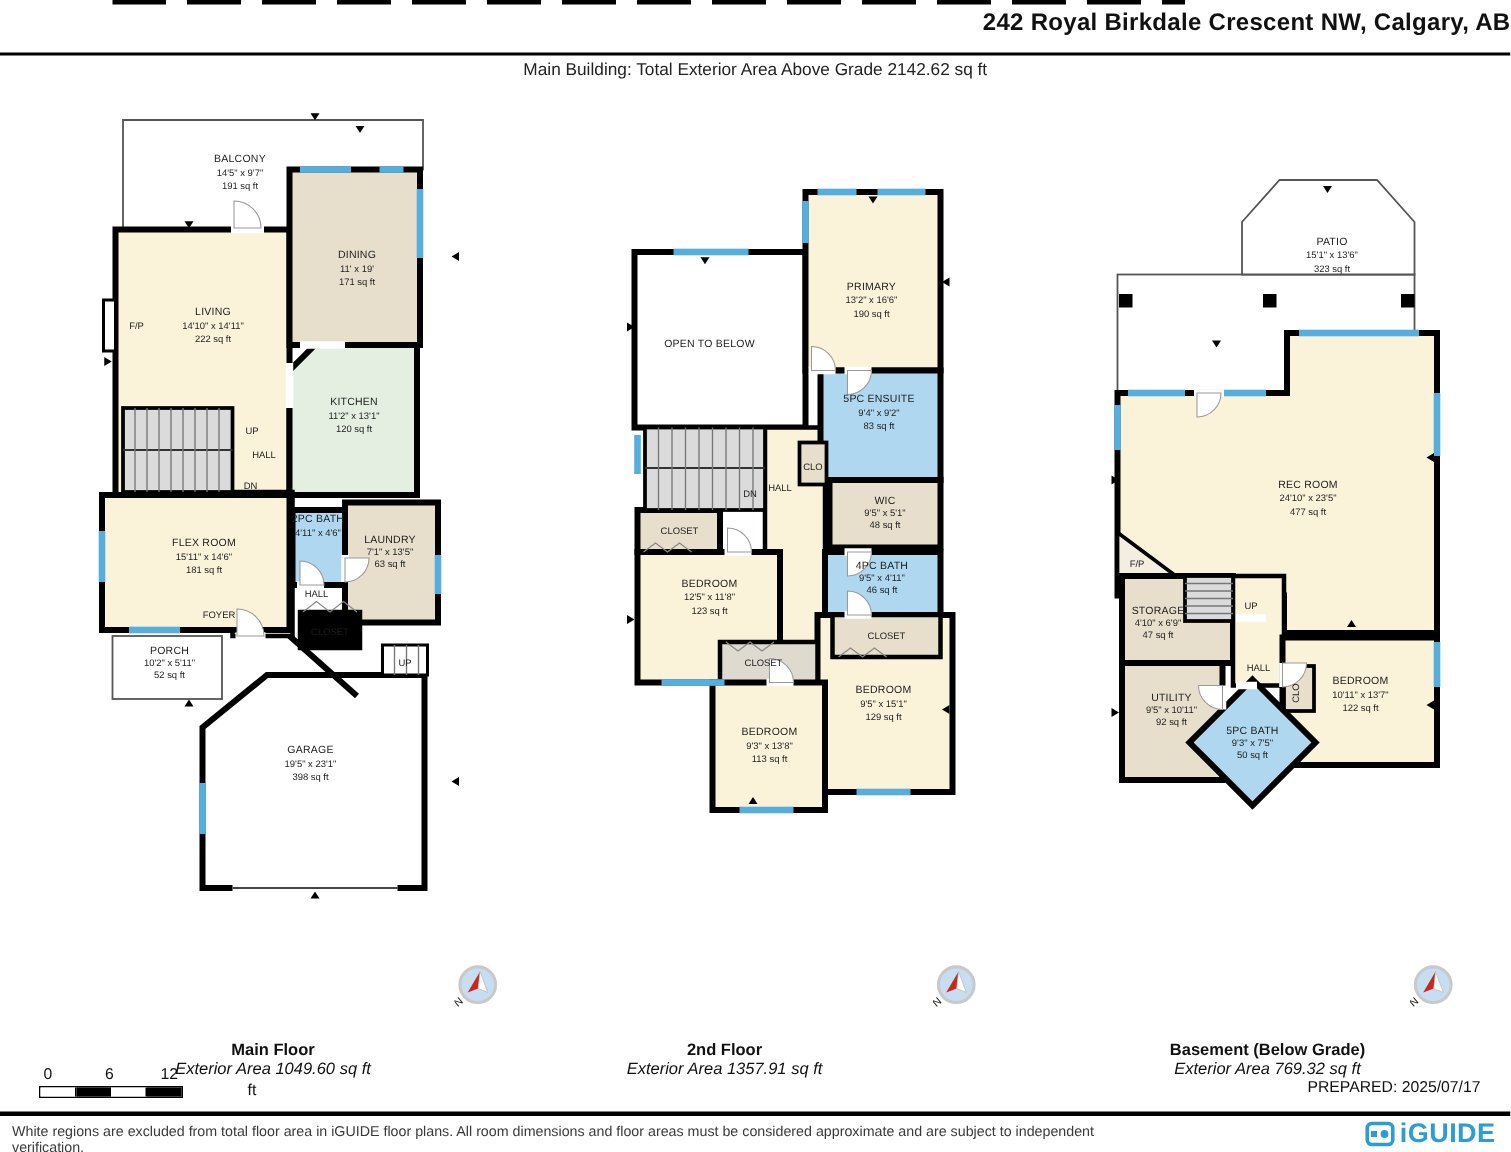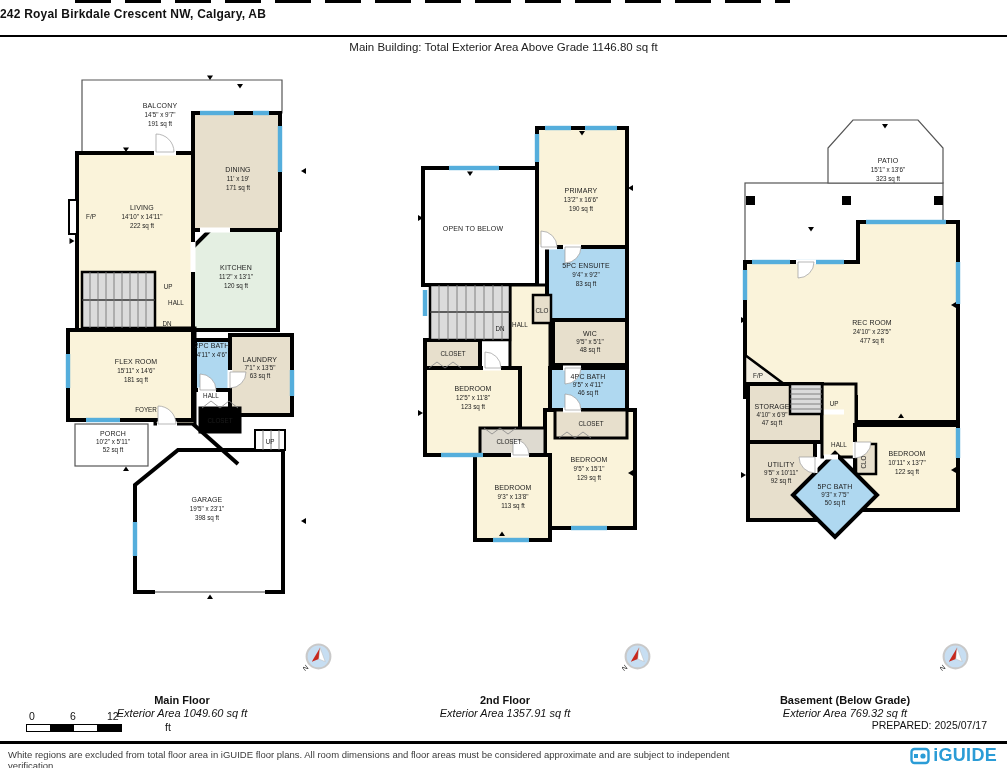--- a/index.html
+++ b/index.html
@@ -1,19 +1,19 @@
 <!DOCTYPE html>
 <html><head>
 <meta charset="utf-8">
 <style>
   html,body{margin:0;padding:0;background:#fff;}
   body{width:1007px;height:768px;position:relative;font-family:"Liberation Sans",sans-serif;overflow:hidden;color:#111;}
   .abs{position:absolute;}
   #top-dashes{left:75px;top:0;width:715px;height:3px;background:repeating-linear-gradient(90deg,#000 0 36px,transparent 36px 50px);}
-  #page-title{left:0;top:7px;width:100%;text-align:left;font-size:12px;font-weight:bold;letter-spacing:.2px;}
+  #page-title{left:0;top:7px;width:100%;text-align:right;font-size:16px;font-weight:bold;letter-spacing:.2px;}
   #rule-title{left:0;top:35px;width:100%;height:2px;background:#000;}
   #page-subtitle{left:0;top:41px;width:100%;text-align:center;font-size:11.5px;color:#222;}
   svg text{font-family:"Liberation Sans",sans-serif;fill:#1c1c1c;text-anchor:middle;}
   .rn{font-size:7px;letter-spacing:.15px;}
   .rd{font-size:6.3px;}
   .sm{font-size:6.3px;}
   .floorlab{position:absolute;width:230px;text-align:center;line-height:13px;margin-top:16px;}
   .floorlab .fn{font-size:11px;font-weight:bold;}
   .floorlab .fa{font-size:11px;font-style:italic;}
   .compass{position:absolute;width:31px;height:31px;}
@@ -28,21 +28,21 @@
   #disclaimer{left:8px;top:749px;width:760px;font-size:9.5px;color:#3a3a3a;}
   #brand{right:10px;top:745px;display:flex;align-items:center;gap:3px;}
   #brand .bt{font-size:18px;font-weight:bold;color:#2B9CD6;letter-spacing:.3px;}
 </style>
 </head>
 <body>
 
 <div class="abs" id="top-dashes"></div>
 <div class="abs" id="page-title">242 Royal Birkdale Crescent NW, Calgary, AB</div>
 <div class="abs" id="rule-title"></div>
-<div class="abs" id="page-subtitle">Main Building: Total Exterior Area Above Grade 1146.80 sq ft</div>
+<div class="abs" id="page-subtitle">Main Building: Total Exterior Area Above Grade 2142.62 sq ft</div>
 
 <svg class="abs" style="left:60px;top:72px" width="250" height="560" viewBox="0 0 250 560">
   <g>
     <path d="M22,8 H222 V41 H133 V81 H22 Z" fill="#fff" stroke="#555" stroke-width="1.2"></path>
     <rect x="17" y="81" width="116" height="177" fill="#FAF3DA" stroke="#000" stroke-width="4"></rect>
     <rect x="133" y="41" width="87" height="117" fill="#E7DFCC" stroke="#000" stroke-width="4"></rect>
     <path d="M150,158 H218 V258 H133 V175 Z" fill="#E4EFE2" stroke="#000" stroke-width="4"></path>
     <rect x="95" y="256" width="40" height="96" fill="#FAF3DA" stroke="#000" stroke-width="3"></rect>
     <rect x="8" y="258" width="125" height="90" fill="#FAF3DA" stroke="#000" stroke-width="4"></rect>
     <rect x="170" y="263" width="62" height="80" fill="#E7DFCC" stroke="#000" stroke-width="4"></rect>
@@ -312,21 +312,21 @@
   <circle cx="15" cy="14" r="11.5" fill="#C7DEF2" stroke="#C9C9C9" stroke-width="2"></circle>
   <path d="M8.5,19 L16.5,5.5 L15.3,16.5 Z" fill="#C7281D"></path>
   <path d="M16.5,5.5 L21.5,19 L15.3,16.5 Z" fill="#fff" stroke="#bbb" stroke-width="0.5"></path>
   <text x="4" y="27" font-size="7" fill="#333" transform="rotate(-40 4 27)">N</text>
 </svg>
 
 <div class="floorlab" style="left:67px;top:678px">
   <div class="fn">Main Floor</div>
   <div class="fa">Exterior Area 1049.60 sq ft</div>
 </div>
-<div class="floorlab" style="left:390px;top:678px">
+<div class="floorlab" style="left:368px;top:678px">
   <div class="fn">2nd Floor</div>
   <div class="fa">Exterior Area 1357.91 sq ft</div>
 </div>
 <div class="floorlab" style="left:730px;top:678px">
   <div class="fn">Basement (Below Grade)</div>
   <div class="fa">Exterior Area 769.32 sq ft</div>
 </div>
 
 <div class="abs" id="scalebar">
   <span id="sb-0">0</span>

